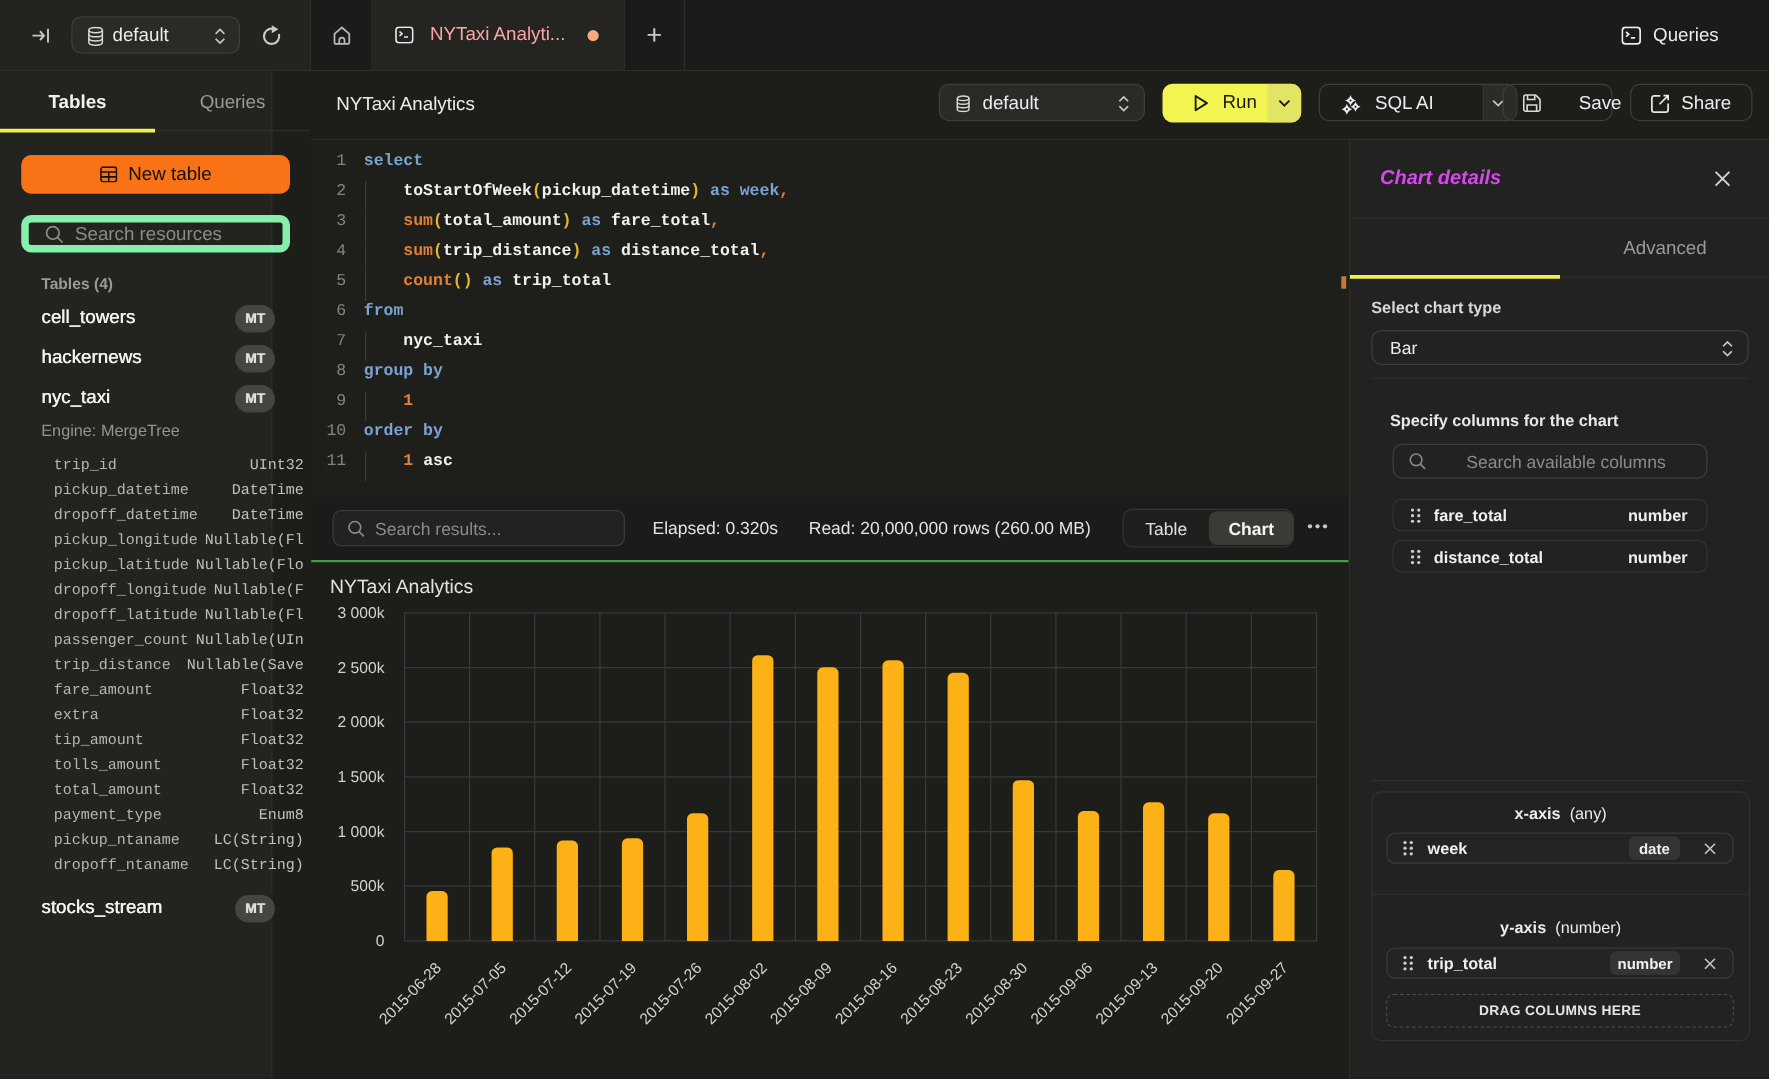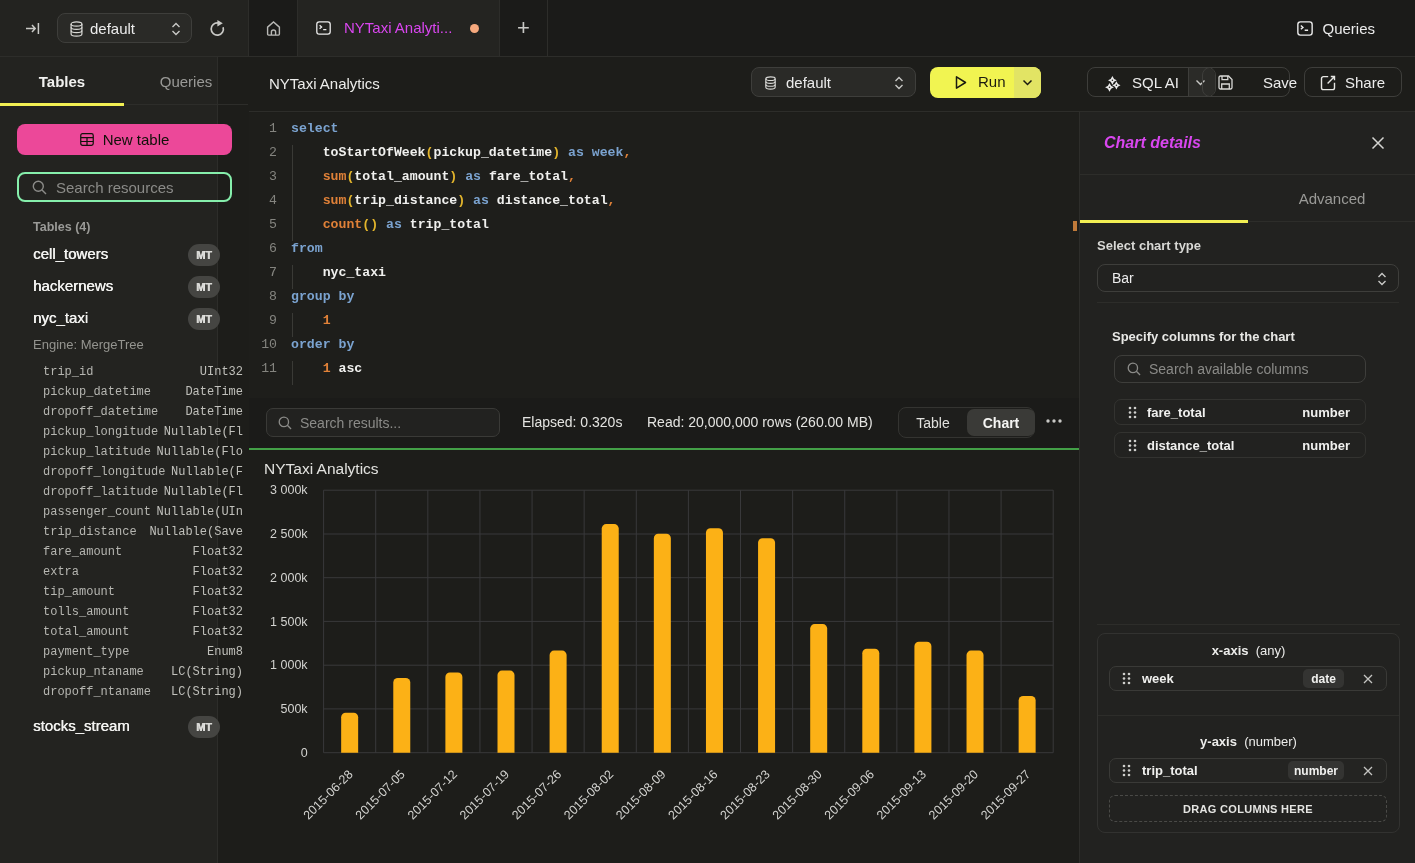--- a/index.html
+++ b/index.html
@@ -7,47 +7,47 @@
 #app { position:relative; width:1415px; height:863px; }
 svg { display:block; }
 
 
 #topbar { position:absolute; left:0; top:0; width:1415px; height:57px; background:#1b1b19; border-bottom:1px solid #2d2d2a; }
 #topbar-left { position:absolute; left:0; top:0; width:249px; height:56px; background:#232320; border-right:1px solid #2d2d2a; }
 .icbtn { position:absolute; color:#c9c9c6; }
 #dbselect { position:absolute; left:57px; top:13px; width:135px; height:30px; border:1px solid #3e3e3b; border-radius:8px; background:#2a2a27; color:#ececec; display:flex; align-items:center; }
 #dbselect .txt { font-size:15px; margin-left:32px; }
 #homebtn { position:absolute; left:249px; top:0; width:49px; height:56px; border-right:1px solid #2d2d2a; background:#1b1b19; display:flex; align-items:center; justify-content:center; color:#b9b9b6; }
-#tab1 { position:absolute; left:298px; top:0; width:202px; height:56px; background:#242421; border-right:1px solid #2d2d2a; color:#d946ef; }
+#tab1 { position:absolute; left:298px; top:0; width:202px; height:56px; background:#242421; border-right:1px solid #2d2d2a; color:#fca5a5; }
 #plusbtn { position:absolute; left:500px; top:0; width:48px; height:56px; border-right:1px solid #2d2d2a; display:flex; align-items:center; justify-content:center; color:#c9c9c6; font-size:22px; font-weight:300; }
 #queries-btn { position:absolute; right:40px; top:0; height:56px; display:flex; align-items:center; gap:9px; color:#ececec; font-size:15px; }
 
 
 #sidebar { position:absolute; left:0; top:57px; width:218px; height:806px; background:#232320; border-right:1px solid #2d2d2a; }
 #side-tabs { position:absolute; left:0; top:0; width:248px; height:48px; border-bottom:1px solid #2d2d2a; }
 #side-tabs .t1 { position:absolute; left:0; top:0; width:124px; height:48px; display:flex; align-items:center; justify-content:center; color:#f2f2f0; font-size:15px; font-weight:600; }
 #side-tabs .t2 { position:absolute; left:124px; top:0; width:124px; height:48px; display:flex; align-items:center; justify-content:center; color:#9a9a97; font-size:15px; }
 #side-tabs .under { position:absolute; left:0; bottom:-2px; width:124px; height:3px; background:#f2ef53; }
-#newtable { position:absolute; left:17px; top:67px; width:215px; height:31px; background:#ec4899; border-radius:8px; display:flex; align-items:center; justify-content:center; gap:9px; color:#111109; font-size:15px; font-weight:500; }
-#side-search { position:absolute; left:17px; top:115px; width:215px; height:30px; border:2px solid #86efac; border-radius:8px; display:flex; align-items:center; color:#8b8b88; font-size:15px; }
+#newtable { position:absolute; left:17px; top:67px; width:215px; height:31px; background:#f97316; border-radius:8px; display:flex; align-items:center; justify-content:center; gap:9px; color:#111109; font-size:15px; font-weight:500; }
+#side-search { position:absolute; left:17px; top:115px; width:215px; height:30px; border:6px solid #86efac; border-radius:8px; display:flex; align-items:center; color:#8b8b88; font-size:15px; }
 #tables-label { position:absolute; left:33px; top:163px; color:#9a9a97; font-size:12.5px; font-weight:600; }
 .trow { position:absolute; left:33px; width:199px; height:22px; color:#f2f2f0; font-size:15px; font-weight:500; text-shadow:0.4px 0 0 #f2f2f0; }
 .trow .mt { position:absolute; right:12px; top:-1px; width:32px; height:22px; background:#454542; border-radius:11px; color:#d8d8d5; font-size:11px; font-weight:700; display:flex; align-items:center; justify-content:center; }
 #engine { position:absolute; left:33px; top:280px; color:#94948f; font-size:13px; }
 .col { position:absolute; left:43px; width:200px; font-family:"Liberation Mono", monospace; font-size:12px; color:#b6b6b1; white-space:nowrap; }
 .col b { position:absolute; right:0; font-weight:400; color:#c0c0bb; }
 
 
 #mainhdr { position:absolute; left:249px; top:57px; width:1166px; height:55px; background:#1d1d1a; border-bottom:1px solid #2d2d2a; }
 #mainhdr .title { position:absolute; left:20px; top:18px; color:#ececea; font-size:15px; font-weight:500; }
 .hbtn { position:absolute; top:10px; height:30px; border:1px solid #3e3e3b; border-radius:8px; color:#ececec; font-size:15px; display:flex; align-items:center; }
 #hdr-default { left:502px; width:165px; background:#2a2a27; }
 #runbtn { position:absolute; left:681px; top:10px; width:111px; height:31px; border-radius:8px; background:#f1f451; overflow:hidden; }
 #runbtn .seg { position:absolute; right:0; top:0; width:27px; height:31px; background:#e2e464; }
-#sqlai { left:806px; width:129px;margin-left:32px; }
+#sqlai { left:806px; width:159px; }
 #savebtn { left:953px; width:88px; }
 #sharebtn { left:1055px; width:98px; }
 
 
 #editor { position:absolute; left:249px; top:113px; width:830px; height:285px; background:#1e1e1b; font-family:"Liberation Mono", monospace; font-size:13.2px; font-weight:700; }
 .ln { position:absolute; width:28px; text-align:right; color:#84847f; font-weight:400; }
 .cl { position:absolute; left:42px; white-space:pre; color:#f0f0ee; }
 .kw { color:#7ba3d0; font-weight:700; }
 .fn { color:#e08138; }
 .pr { color:#e3b52c; }
@@ -74,21 +74,21 @@
 #panel .x { position:absolute; right:30px; top:24px; color:#d5d5d2; }
 #phdrline { position:absolute; left:0; top:62px; width:336px; height:1px; background:#2d2d2a; }
 #ptabs { position:absolute; left:0; top:62px; width:336px; height:48px; border-bottom:1px solid #2d2d2a; }
 #ptabs .g { position:absolute; left:0; top:0; width:168px; height:48px; display:flex; align-items:center; justify-content:center; color:#f2f2f0; font-size:15px; font-weight:600; }
 #ptabs .a { position:absolute; left:168px; top:0; width:168px; height:48px; display:flex; align-items:center; justify-content:center; color:#9a9a97; font-size:15px; }
 #ptabs .under { position:absolute; left:0; bottom:-2px; width:168px; height:3px; background:#f2ef53; }
 #p-sel-label { position:absolute; left:17px; top:126px; color:#d8d8d5; font-size:13px; font-weight:600; }
 #p-select { position:absolute; left:17px; top:152px; width:302px; height:28px; border:1px solid #3e3e3b; border-radius:8px; color:#ececec; font-size:14px; display:flex; align-items:center; }
 #pline1 { position:absolute; left:17px; top:190px; width:302px; height:1px; background:#2d2d2a; }
 #p-spec { position:absolute; left:32px; top:217px; color:#e8e8e5; font-size:13px; font-weight:600; }
-#p-search { position:absolute; left:34px; top:243px; width:252px; height:28px; border:1px solid #3e3e3b; border-radius:8px; display:flex; align-items:center; color:#8b8b88; font-size:14px; }
+#p-search { position:absolute; left:34px; top:243px; width:252px; height:28px; border:1px solid #3e3e3b; border-radius:8px; display:flex; align-items:center; color:#8b8b88; font-size:14px;gap:24px; }
 .pcol { position:absolute; left:34px; width:252px; height:26px; border:1px solid #333330; border-radius:7px; display:flex; align-items:center; color:#f0f0ee; font-size:13px; font-weight:600; }
 .pcol .typ { position:absolute; right:15px; font-weight:600; color:#f0f0ee; }
 #pline2 { position:absolute; left:17px; top:512px; width:303px; height:1px; background:#2d2d2a; }
 #axesbox { position:absolute; left:17px; top:521px; width:303px; height:200px; border:1px solid #323230; border-radius:8px; }
 .axlbl { position:absolute; width:100%; text-align:center; color:#ececea; font-size:13px; }
 .axlbl b { font-weight:700; }
 .chiprow { position:absolute; left:11px; width:278px; height:25px; border:1px solid #3a3a37; border-radius:7px; background:#242422; display:flex; align-items:center; color:#f0f0ee; font-size:13px; font-weight:600; }
 .chiprow .badge { position:absolute; background:#343432; border-radius:5px; color:#f0f0ee; font-size:12px; font-weight:700; height:19px; display:flex; align-items:center; justify-content:center; }
 .chiprow .xx { position:absolute; right:13px; color:#c5c5c2; }
 #axline { position:absolute; left:0; top:81px; width:100%; height:1px; background:#2d2d2a; }

